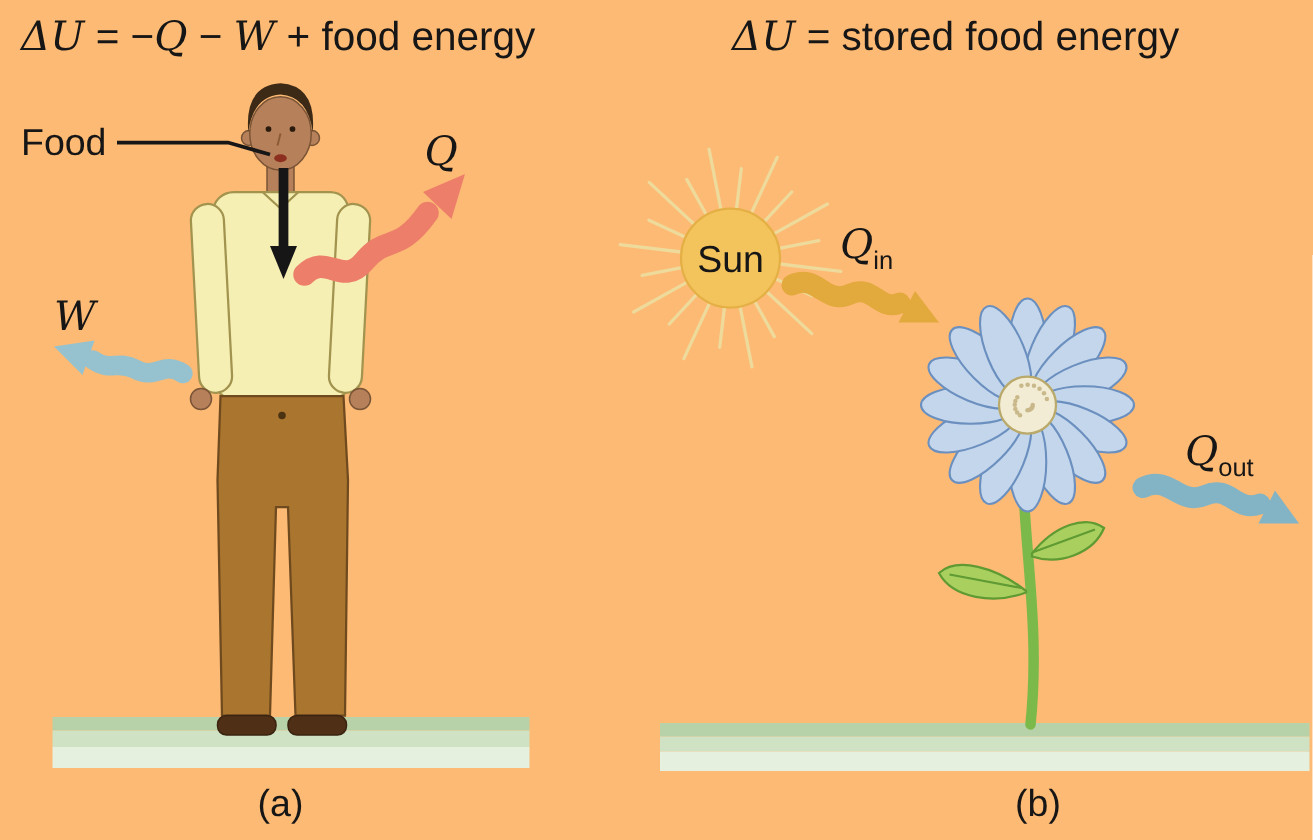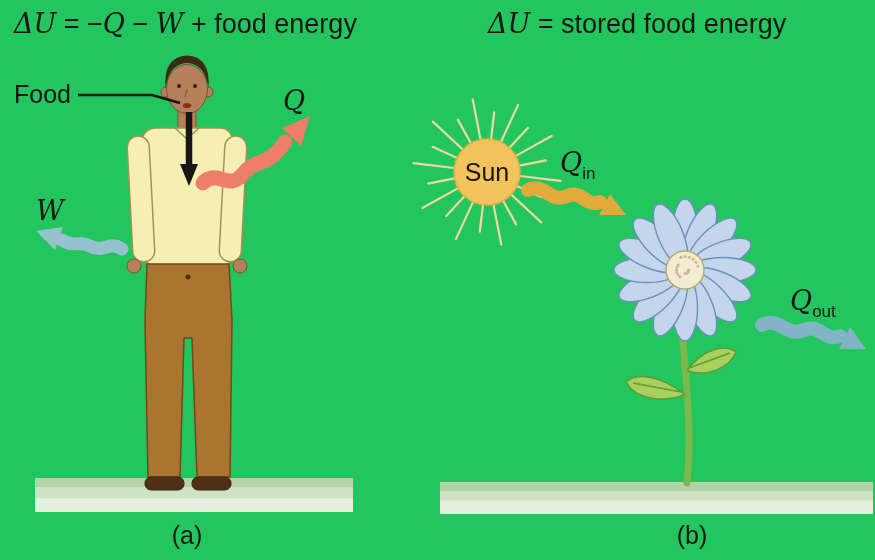--- a/index.html
+++ b/index.html
@@ -1,16 +1,16 @@
 <!DOCTYPE html>
 <html><head>
 <meta charset="utf-8">
 <style>
   html,body{margin:0;padding:0;background:#ffffff;}
-  .stage{position:relative;width:875px;height:560px;background:#22c55e;overflow:hidden;}
+  .stage{position:relative;width:875px;height:560px;background:#fdba74;overflow:hidden;}
   svg{display:block;}
   text{fill:#161616;}
   .eq-var{font-family:"DejaVu Serif",serif;font-style:italic;font-size:27px;}
   .eq-txt{font-family:"Liberation Sans",sans-serif;font-size:27px;}
   .lbl{font-family:"Liberation Sans",sans-serif;font-size:25px;}
   .mvar{font-family:"DejaVu Serif",serif;font-style:italic;font-size:27px;}
   .msub{font-family:"Liberation Sans",sans-serif;font-style:normal;font-size:17px;}
   .cap{font-family:"Liberation Sans",sans-serif;font-size:25px;}
 </style>
 </head>

